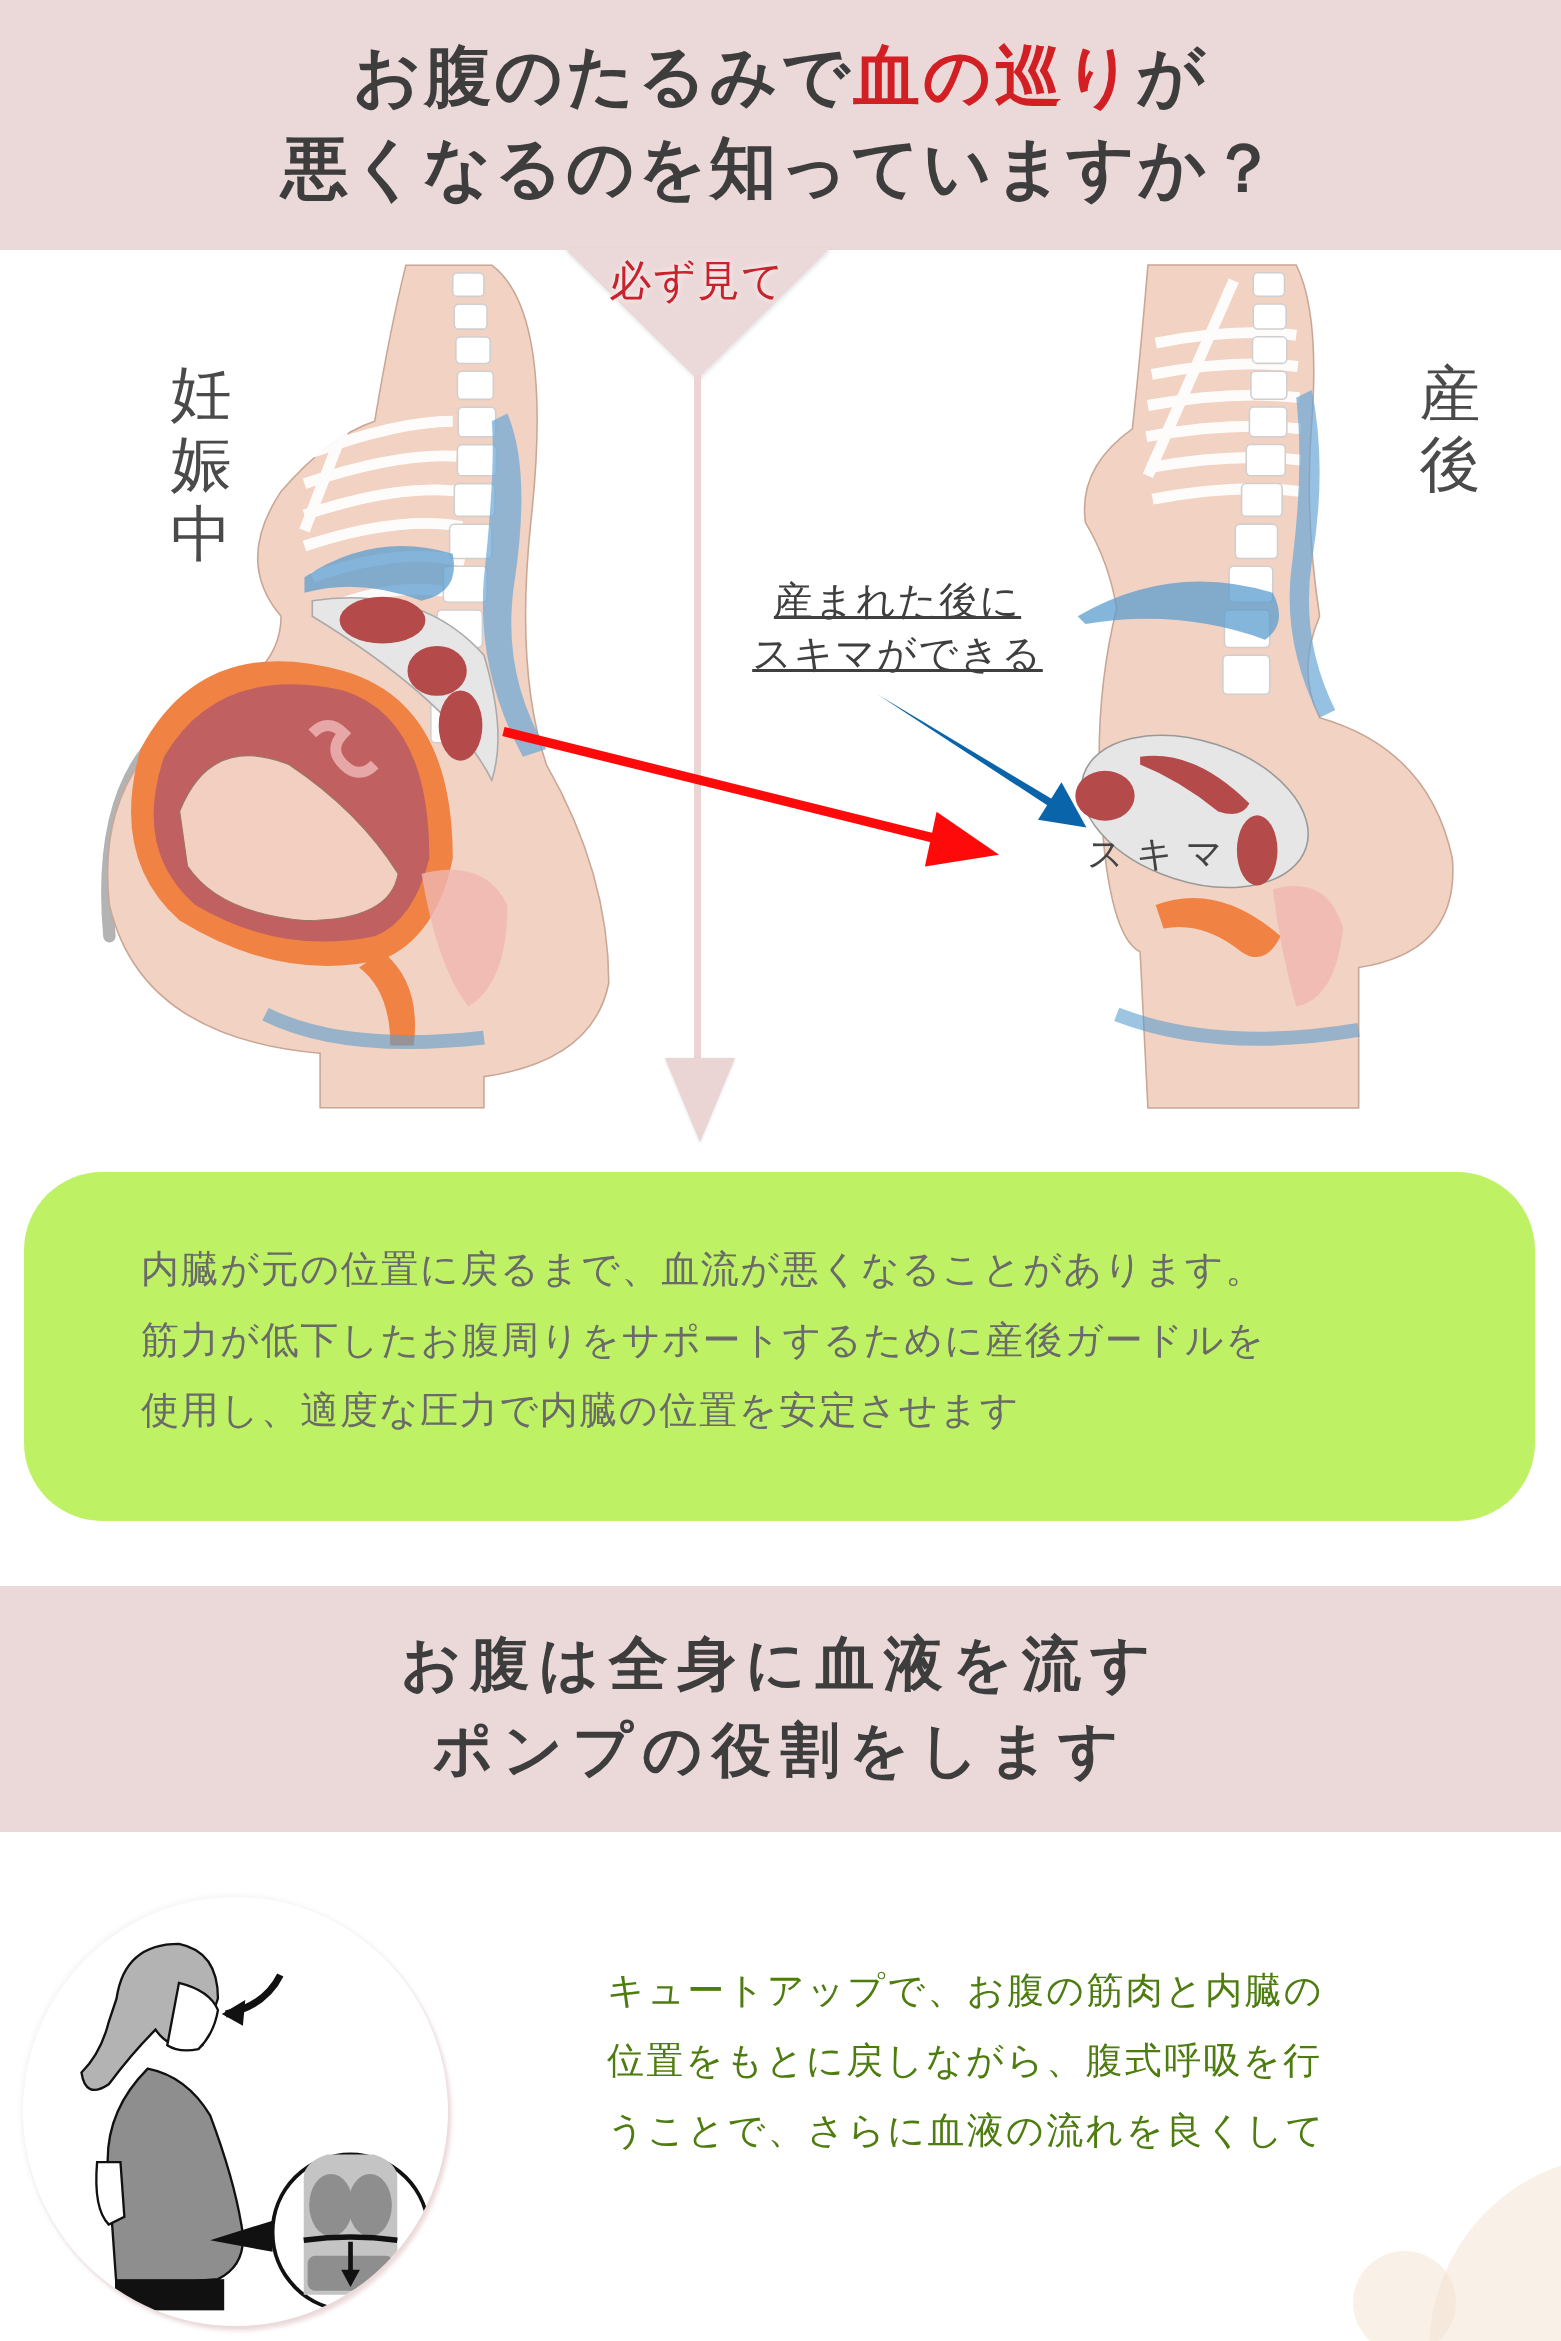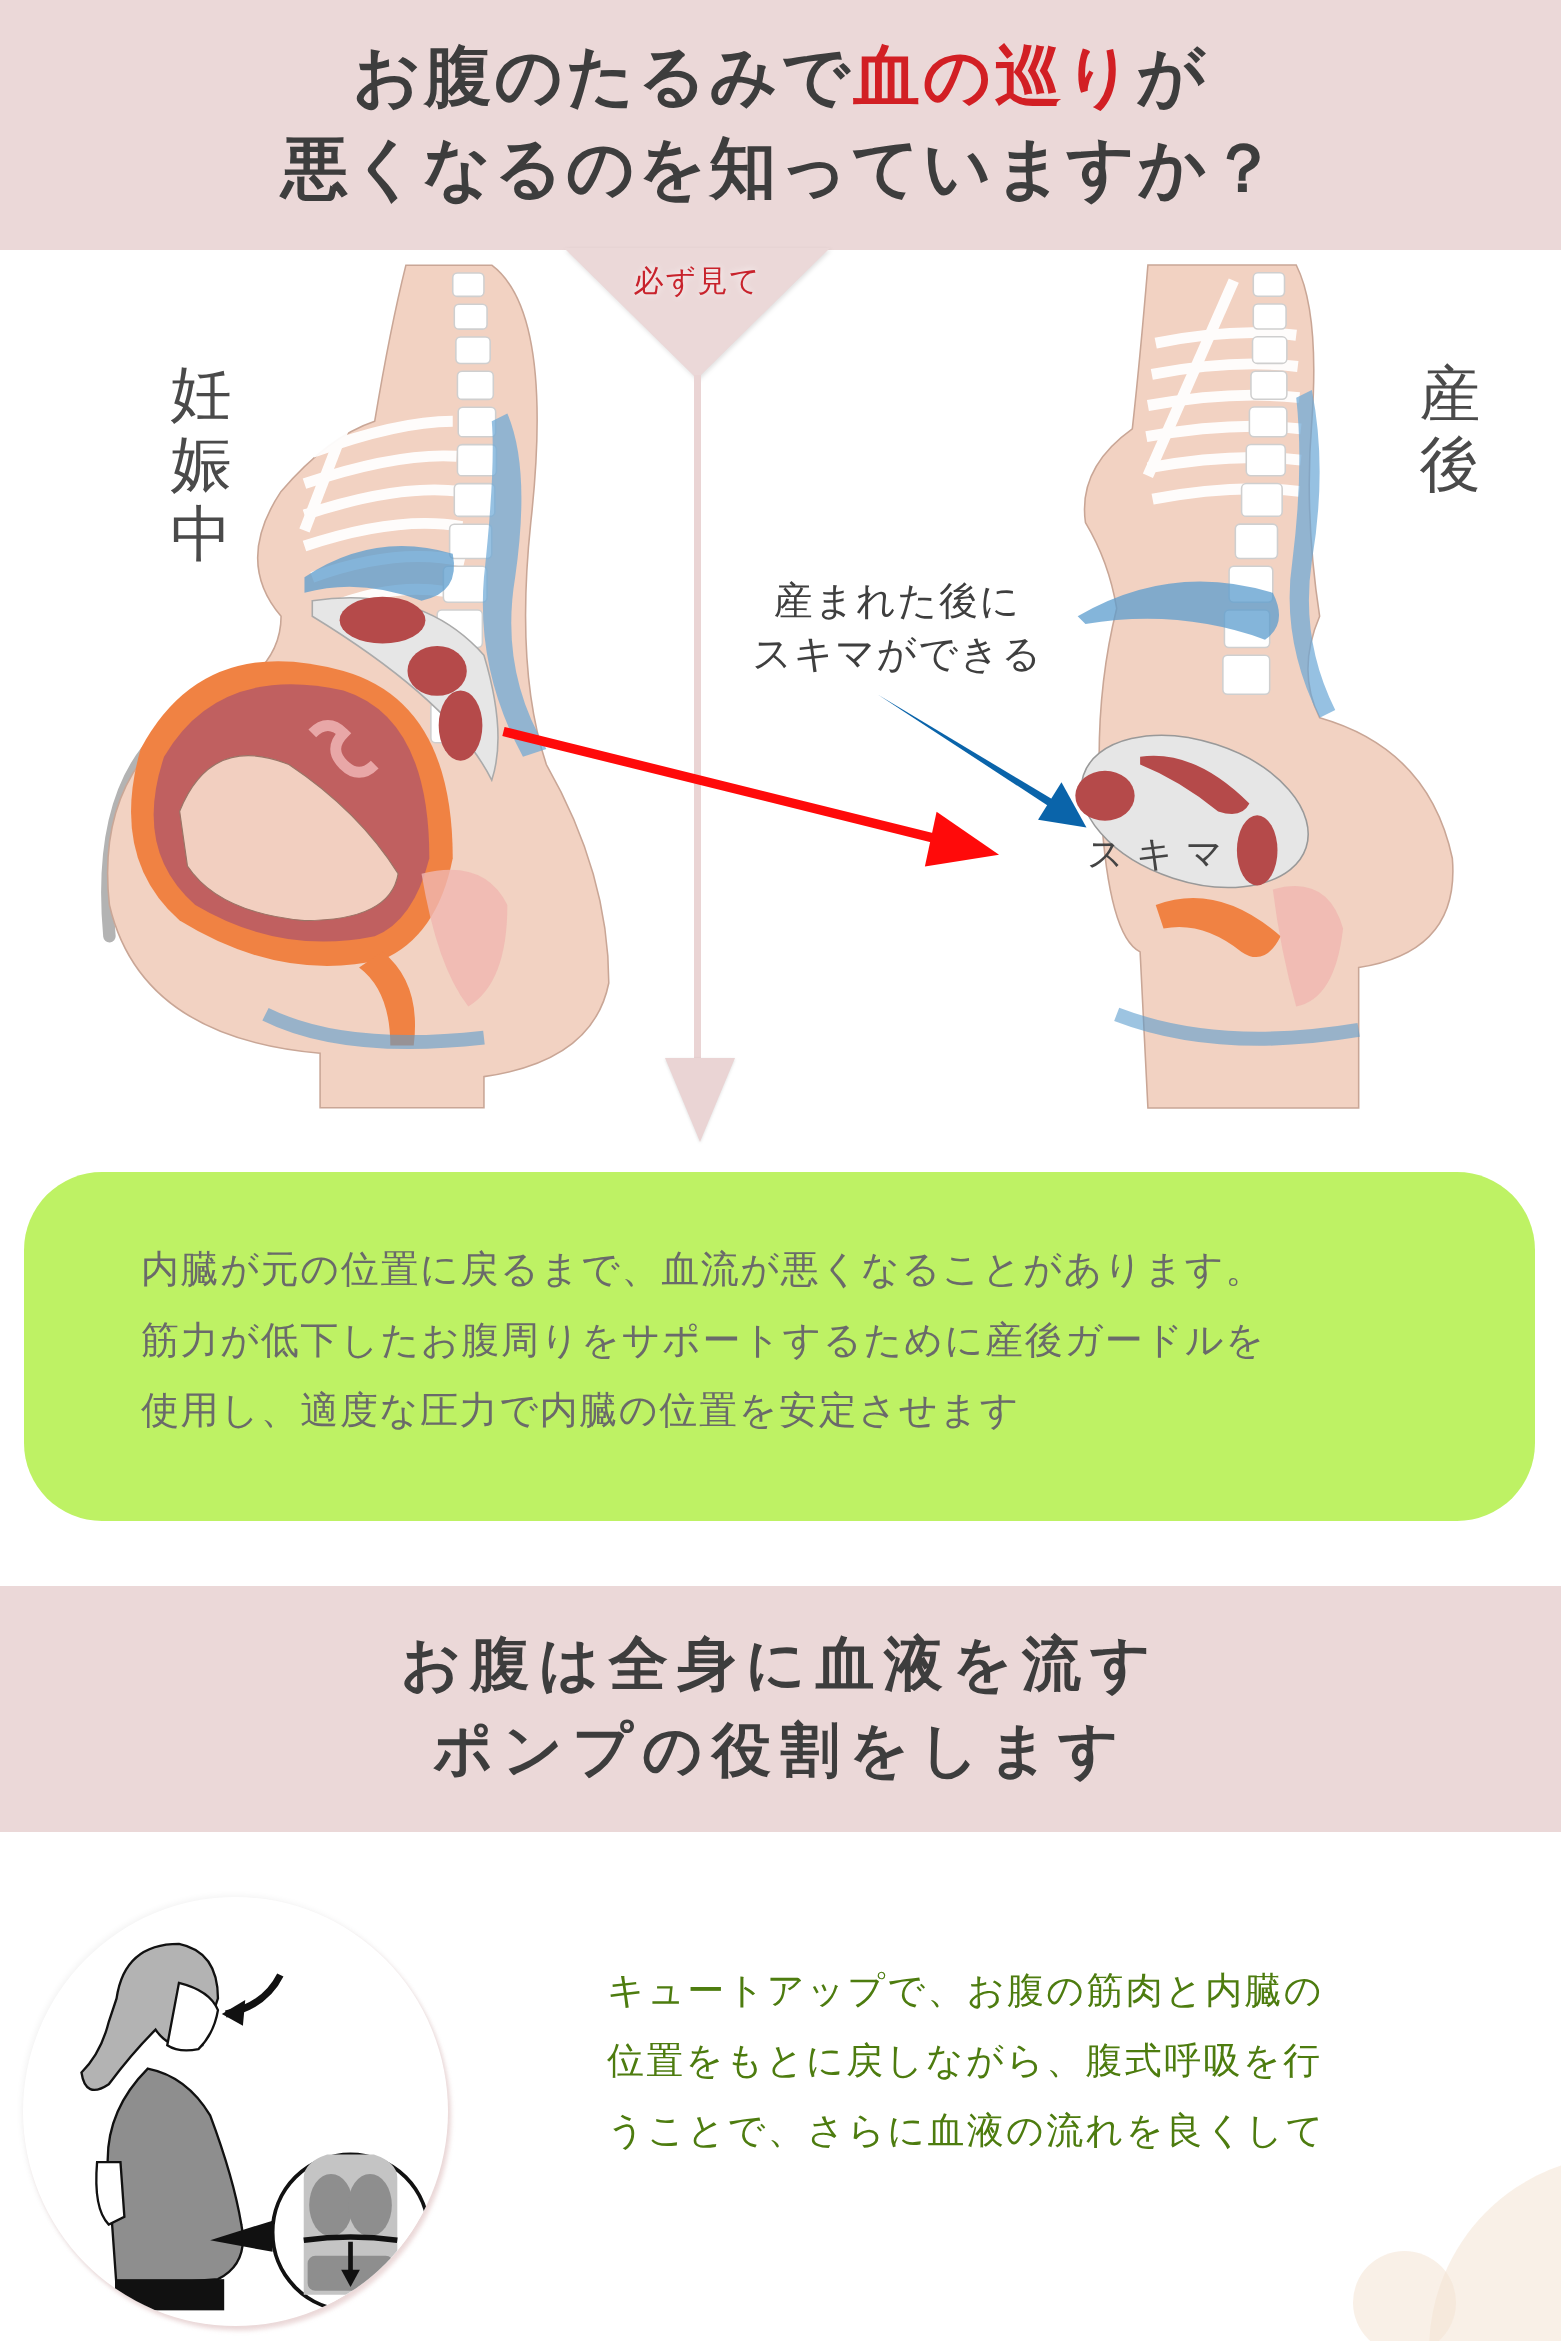--- a/index.html
+++ b/index.html
@@ -15,35 +15,35 @@
            color:#3d3d3d; letter-spacing:3.1px; }
   .title-1 { top:30px; font-size:67px; line-height:92px; }
   .title-2 { top:1621px; font-size:59px; line-height:86px; letter-spacing:9.4px; }
   .hl { color:#d21f24; }
 
   
   .tri { position:absolute; left:564px; top:248px; width:0; height:0;
          border-left:133px solid transparent; border-right:133px solid transparent;
          border-top:131px solid #ebd8d8; filter:drop-shadow(1.6px 2.3px 2.3px rgba(0,0,0,0.12)); }
   .tri-label { position:absolute; left:564px; top:250px; width:267px; text-align:center;
-               font-size:30px; line-height:62px; color:#c8232c; letter-spacing:1.6px;
+               font-size:42px; line-height:62px; color:#c8232c; letter-spacing:1.6px;
                text-shadow:0 0 7.8px rgba(255,255,255,0.9); }
 
   
   .vline { position:absolute; left:694px; top:375px; width:7px; height:687px; background:#ead4d4; }
   .vhead { position:absolute; left:665px; top:1058px; width:0; height:0;
            border-left:35px solid transparent; border-right:35px solid transparent;
            border-top:84px solid #ead4d4; filter:drop-shadow(0.8px 1.6px 1.6px rgba(0,0,0,0.12)); }
 
   
   .illus { position:absolute; overflow:visible; }
 
   .vlabel { position:absolute; font-size:61px; line-height:70px; color:#4a4a4a; width:70px; text-align:center; }
   .vlabel span { display:block; }
-  .note { position:absolute; font-size:39px; line-height:53px; color:#3f3f3f; text-align:center; letter-spacing:1.6px; }
+  .note { position:absolute; font-size:39px; line-height:53px; color:#3f3f3f; text-align:center; letter-spacing:1.6px;text-decoration:underline; }
   .gap-label { position:absolute; font-size:36px; color:#444; letter-spacing:12.5px; }
 
   
   .textbox { position:absolute; left:24px; top:1172px; width:1511px; height:349px;
              background:#bef264; border-radius:78px; }
   .textbox p { position:absolute; left:117px; font-size:38px; line-height:70px; color:#6a6a6a; letter-spacing:1.6px; white-space:nowrap; }
 
   
   .circle-illus { position:absolute; left:23.4px; top:1897px; width:425px; height:429px; border-radius:50%;
                   background:#ffffff; box-shadow:3.1px 4.7px 4.7px rgba(200,150,150,0.35), -1.6px -1.6px 6.2px rgba(0,0,0,0.05); overflow:hidden; }

